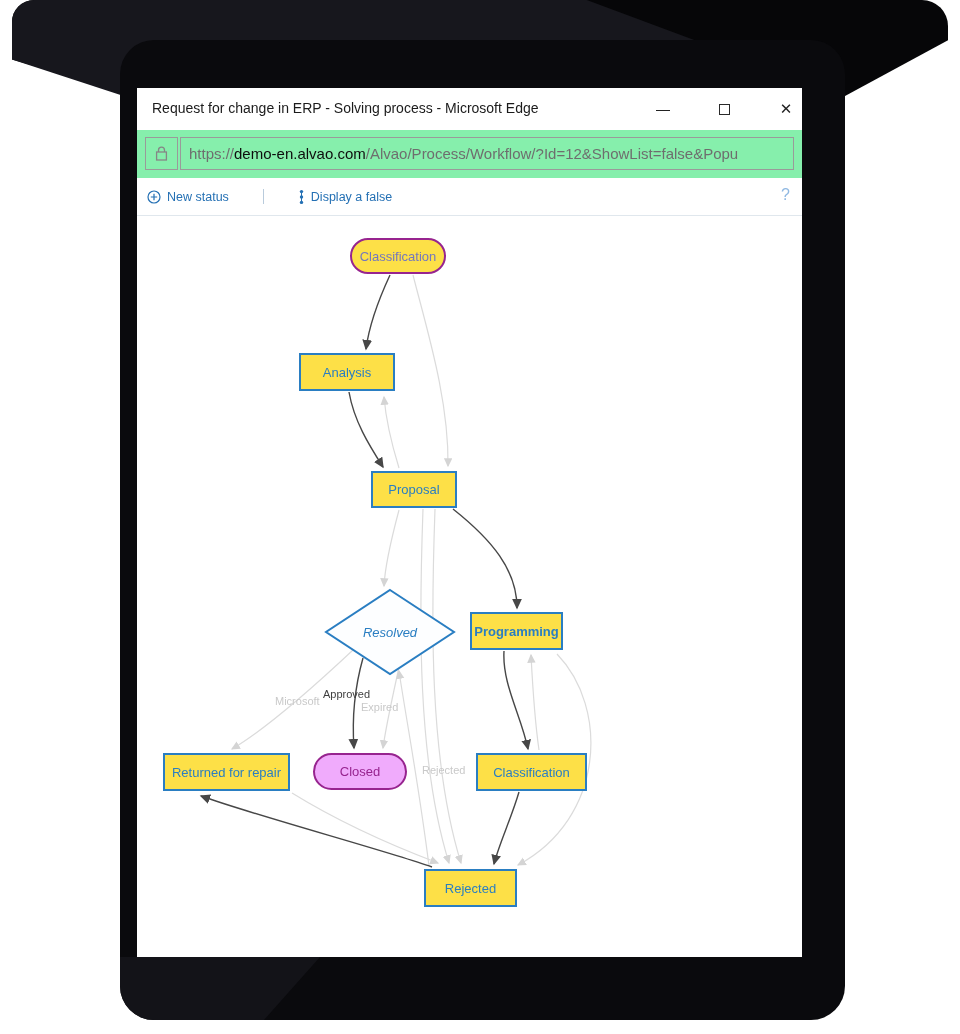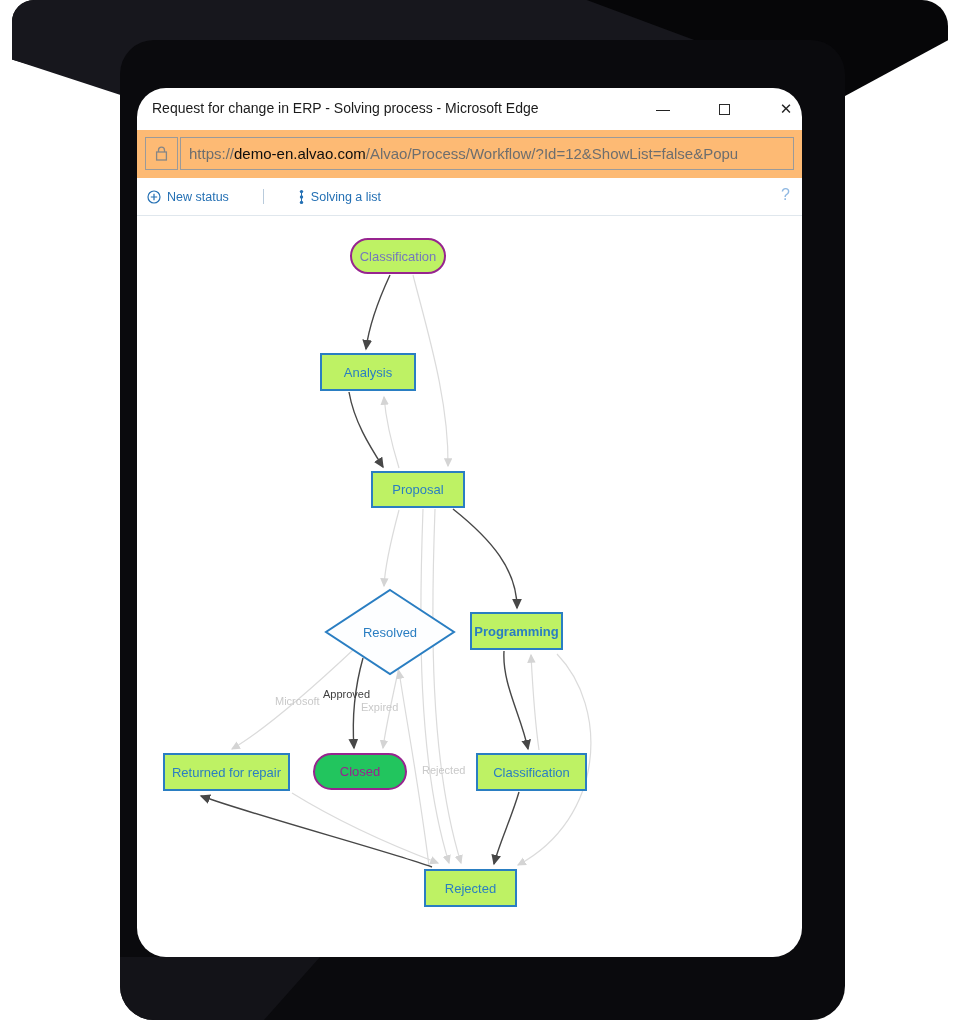--- a/index.html
+++ b/index.html
@@ -14,63 +14,63 @@
                  background:#060608; border-radius:22px 26px 0 0;
                  clip-path:polygon(0 0,100% 0,100% 42%,89% 100%,13.4% 100%,0 62%); }
   .tablet-sheen-top { position:absolute; left:12px; top:0; width:833px; height:96px;
                  background:#17171d; border-radius:22px 0 0 0;
                  clip-path:polygon(0 0,69% 0,100% 100%,13.4% 100%,0 62%); }
   .tablet-sheen-bottom { position:absolute; left:120px; top:957px; width:200px; height:63px;
                  background:#131318; border-radius:0 0 0 34px;
                  clip-path:polygon(0 0,100% 0,72% 100%,0 100%); }
 
   
-  .window { position:absolute; left:137px; top:88px; width:665px; height:869px; background:#fff;border-radius:29px; }
+  .window { position:absolute; left:137px; top:88px; width:665px; height:869px; background:#fff; }
 
   .titlebar { position:relative; height:42px; }
   .title { position:absolute; left:15px; top:12px; font-size:14px; color:#1b1b1b; white-space:nowrap; }
   .winctl { position:absolute; top:0; width:34px; height:42px; display:flex; align-items:center;
             justify-content:center; color:#222; cursor:default; }
   .ctl-min { left:509px; font-size:14px; }
   .ctl-max { left:570px; }
   .ctl-max .boxglyph { width:11px; height:11px; border:1.4px solid #2a2a2a; display:block; }
   .ctl-close { left:632px; font-size:15px; }
 
-  .addrrow { position:absolute; top:42px; left:0; width:665px; height:48px; background:#fdba74; }
+  .addrrow { position:absolute; top:42px; left:0; width:665px; height:48px; background:#86efac; }
   .lockbox { position:absolute; left:8px; top:7px; width:33px; height:33px;
              border:1px solid #9a9a9a; display:flex; align-items:center; justify-content:center; }
   .urlbox  { position:absolute; left:43px; top:7px; width:614px; height:33px;
              border:1px solid #9a9a9a; display:flex; align-items:center;
              padding:0 8px; overflow:hidden; white-space:nowrap; font-size:15px; }
   .url-dim { color:#6e6e6e; }
   .url-domain { color:#0d0d0d; }
 
   .toolbar { position:absolute; top:90px; left:0; width:665px; height:38px;
              border-bottom:1px solid #e0e7ed; display:flex; align-items:center; padding-left:10px;gap:20px; }
   .tbtn { display:flex; align-items:center; gap:6px; color:#2470b4; font-size:12.5px; cursor:pointer; }
   .tsep { width:1px; height:15px; background:#b9cbdc; margin:0 14px; }
   .help { position:absolute; right:12px; top:8px; color:#8fb8e2; font-size:16px; cursor:pointer; }
 
   
   .diagram { position:absolute; top:130px; left:0; width:665px; height:739px; }
   .diagram svg.edges { position:absolute; left:0; top:0; }
 
-  .node { position:absolute; border:2px solid #2a7ec2; background:#bef264; color:#2a7ec2;
+  .node { position:absolute; border:2px solid #2a7ec2; background:#fde047; color:#2a7ec2;
           font-size:13px; display:flex; align-items:center; justify-content:center;
           text-align:center; cursor:pointer; }
   .stadium { border-radius:19px; border-color:#97248f; }
   .n-classification { left:213px; top:20px;  width:96px;  height:36px; color:#7478bd; }
-  .n-analysis       { left:183px; top:135px; width:96px;  height:38px; }
-  .n-proposal       { left:234px; top:253px; width:94px;  height:37px; }
+  .n-analysis       { left:162px; top:135px; width:96px;  height:38px; }
+  .n-proposal       { left:234px; top:253px; width:86px;  height:37px; }
   .n-resolved-label { position:absolute; left:205px; top:401px; width:96px; height:26px;
                       color:#2a7ec2; font-size:13px; display:flex; align-items:center;
-                      justify-content:center; cursor:pointer; }
+                      justify-content:center; cursor:pointer;font-style:italic; }
   .n-programming    { left:333px; top:394px; width:93px;  height:38px;font-weight:bold; }
   .n-returned       { left:26px;  top:535px; width:127px; height:38px; }
-  .n-closed         { left:176px; top:535px; width:94px;  height:37px; color:#97248f; background:#22c55e; }
+  .n-closed         { left:176px; top:535px; width:94px;  height:37px; color:#97248f; background:#f0abfc; }
   .n-documentation  { left:339px; top:535px; width:111px; height:38px; }
   .n-testing        { left:287px; top:651px; width:93px;  height:38px; }
 
   .edge-label { position:absolute; font-size:11px; color:#c9c9c9; cursor:default; }
   .el-rejected  { left:138px; top:477px; }
   .el-approved  { left:186px; top:470px; color:#3f3f3f; }
   .el-expired   { left:224px; top:483px; }
   .el-cancelled { left:285px; top:546px; }
 </style>
 </head>
@@ -117,21 +117,21 @@
         <span>New status</span>
       </span>
       <span class="tsep"></span>
       <span class="tbtn">
         <svg width="7" height="16" viewBox="0 0 7 16">
           <path d="M3.5 2 V14" stroke="#2470b4" stroke-width="1"></path>
           <circle cx="3.5" cy="2.6" r="1.7" fill="#2470b4"></circle>
           <circle cx="3.5" cy="8" r="1.7" fill="#2470b4"></circle>
           <circle cx="3.5" cy="13.4" r="1.7" fill="#2470b4"></circle>
         </svg>
-        <span>Solving a list</span>
+        <span>Display a false</span>
       </span>
       <span class="help">?</span>
     </div>
 
     <div class="diagram">
       <svg class="edges" width="665" height="739" viewBox="0 0 665 739">
         <defs>
           <marker id="mD" markerWidth="8" markerHeight="8" refX="6.5" refY="3.5" orient="auto">
             <path d="M0,0 L7.5,3.5 L0,7 Z" fill="#474747"></path>
           </marker>

